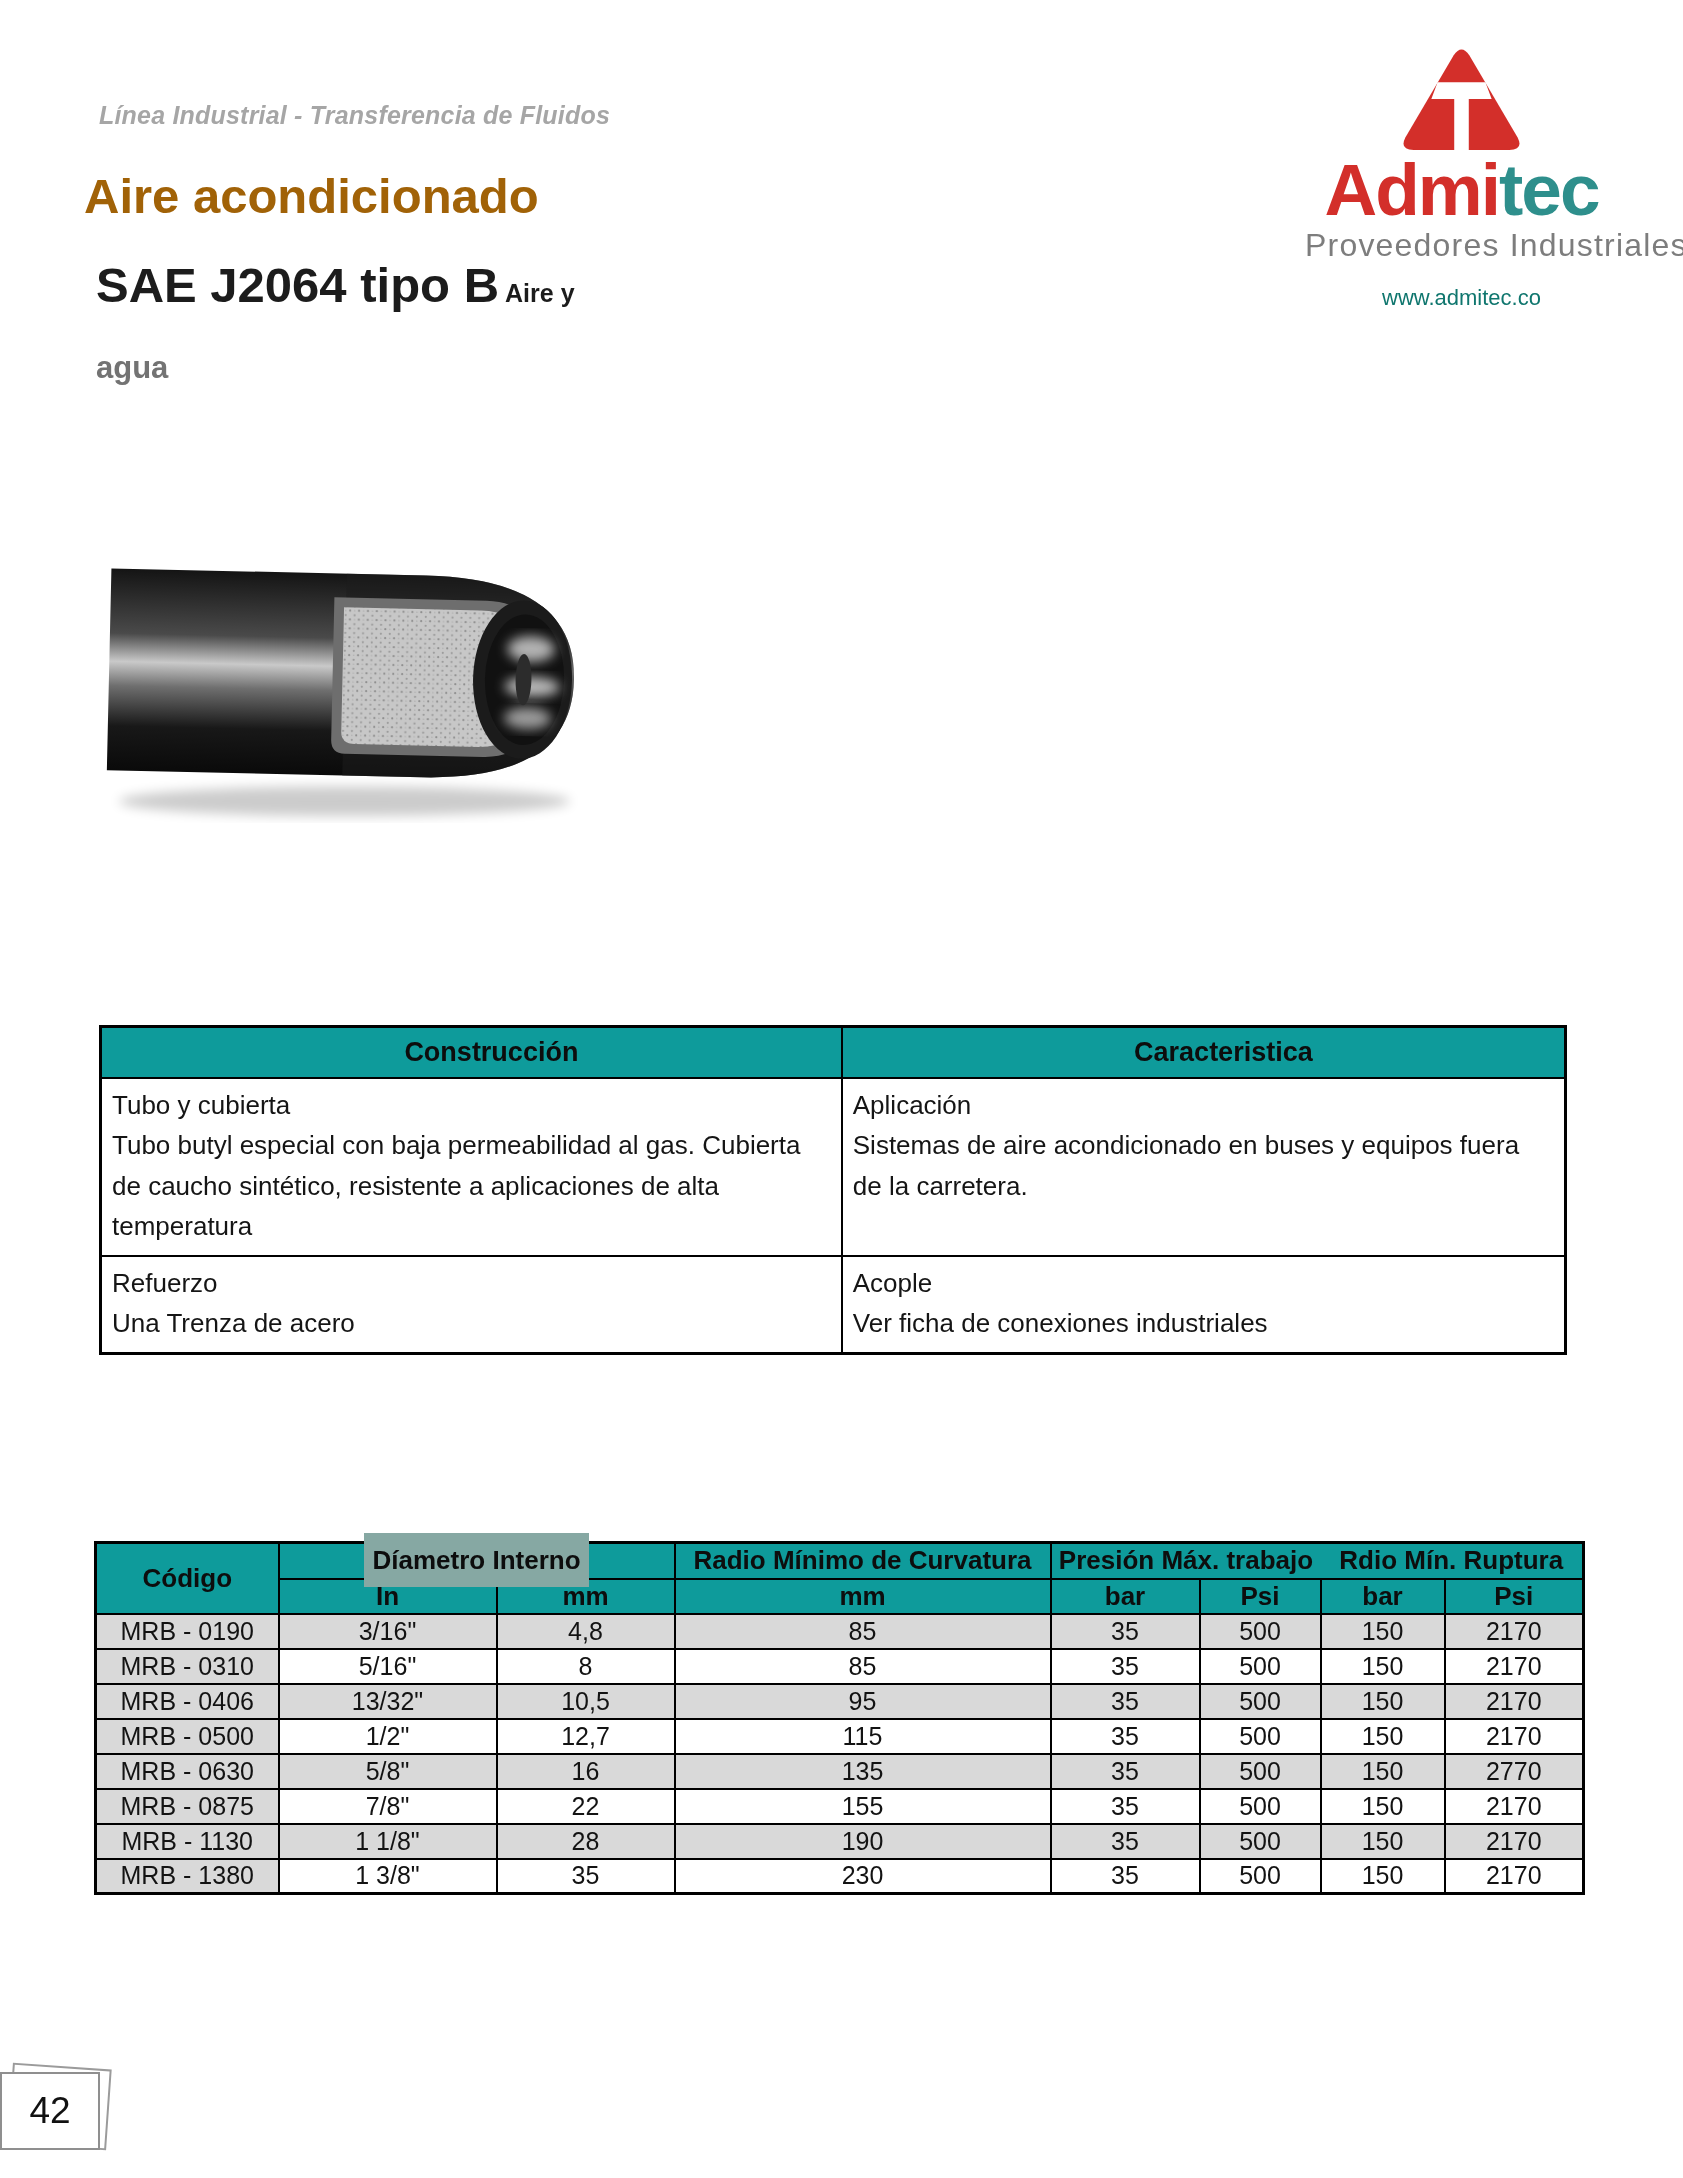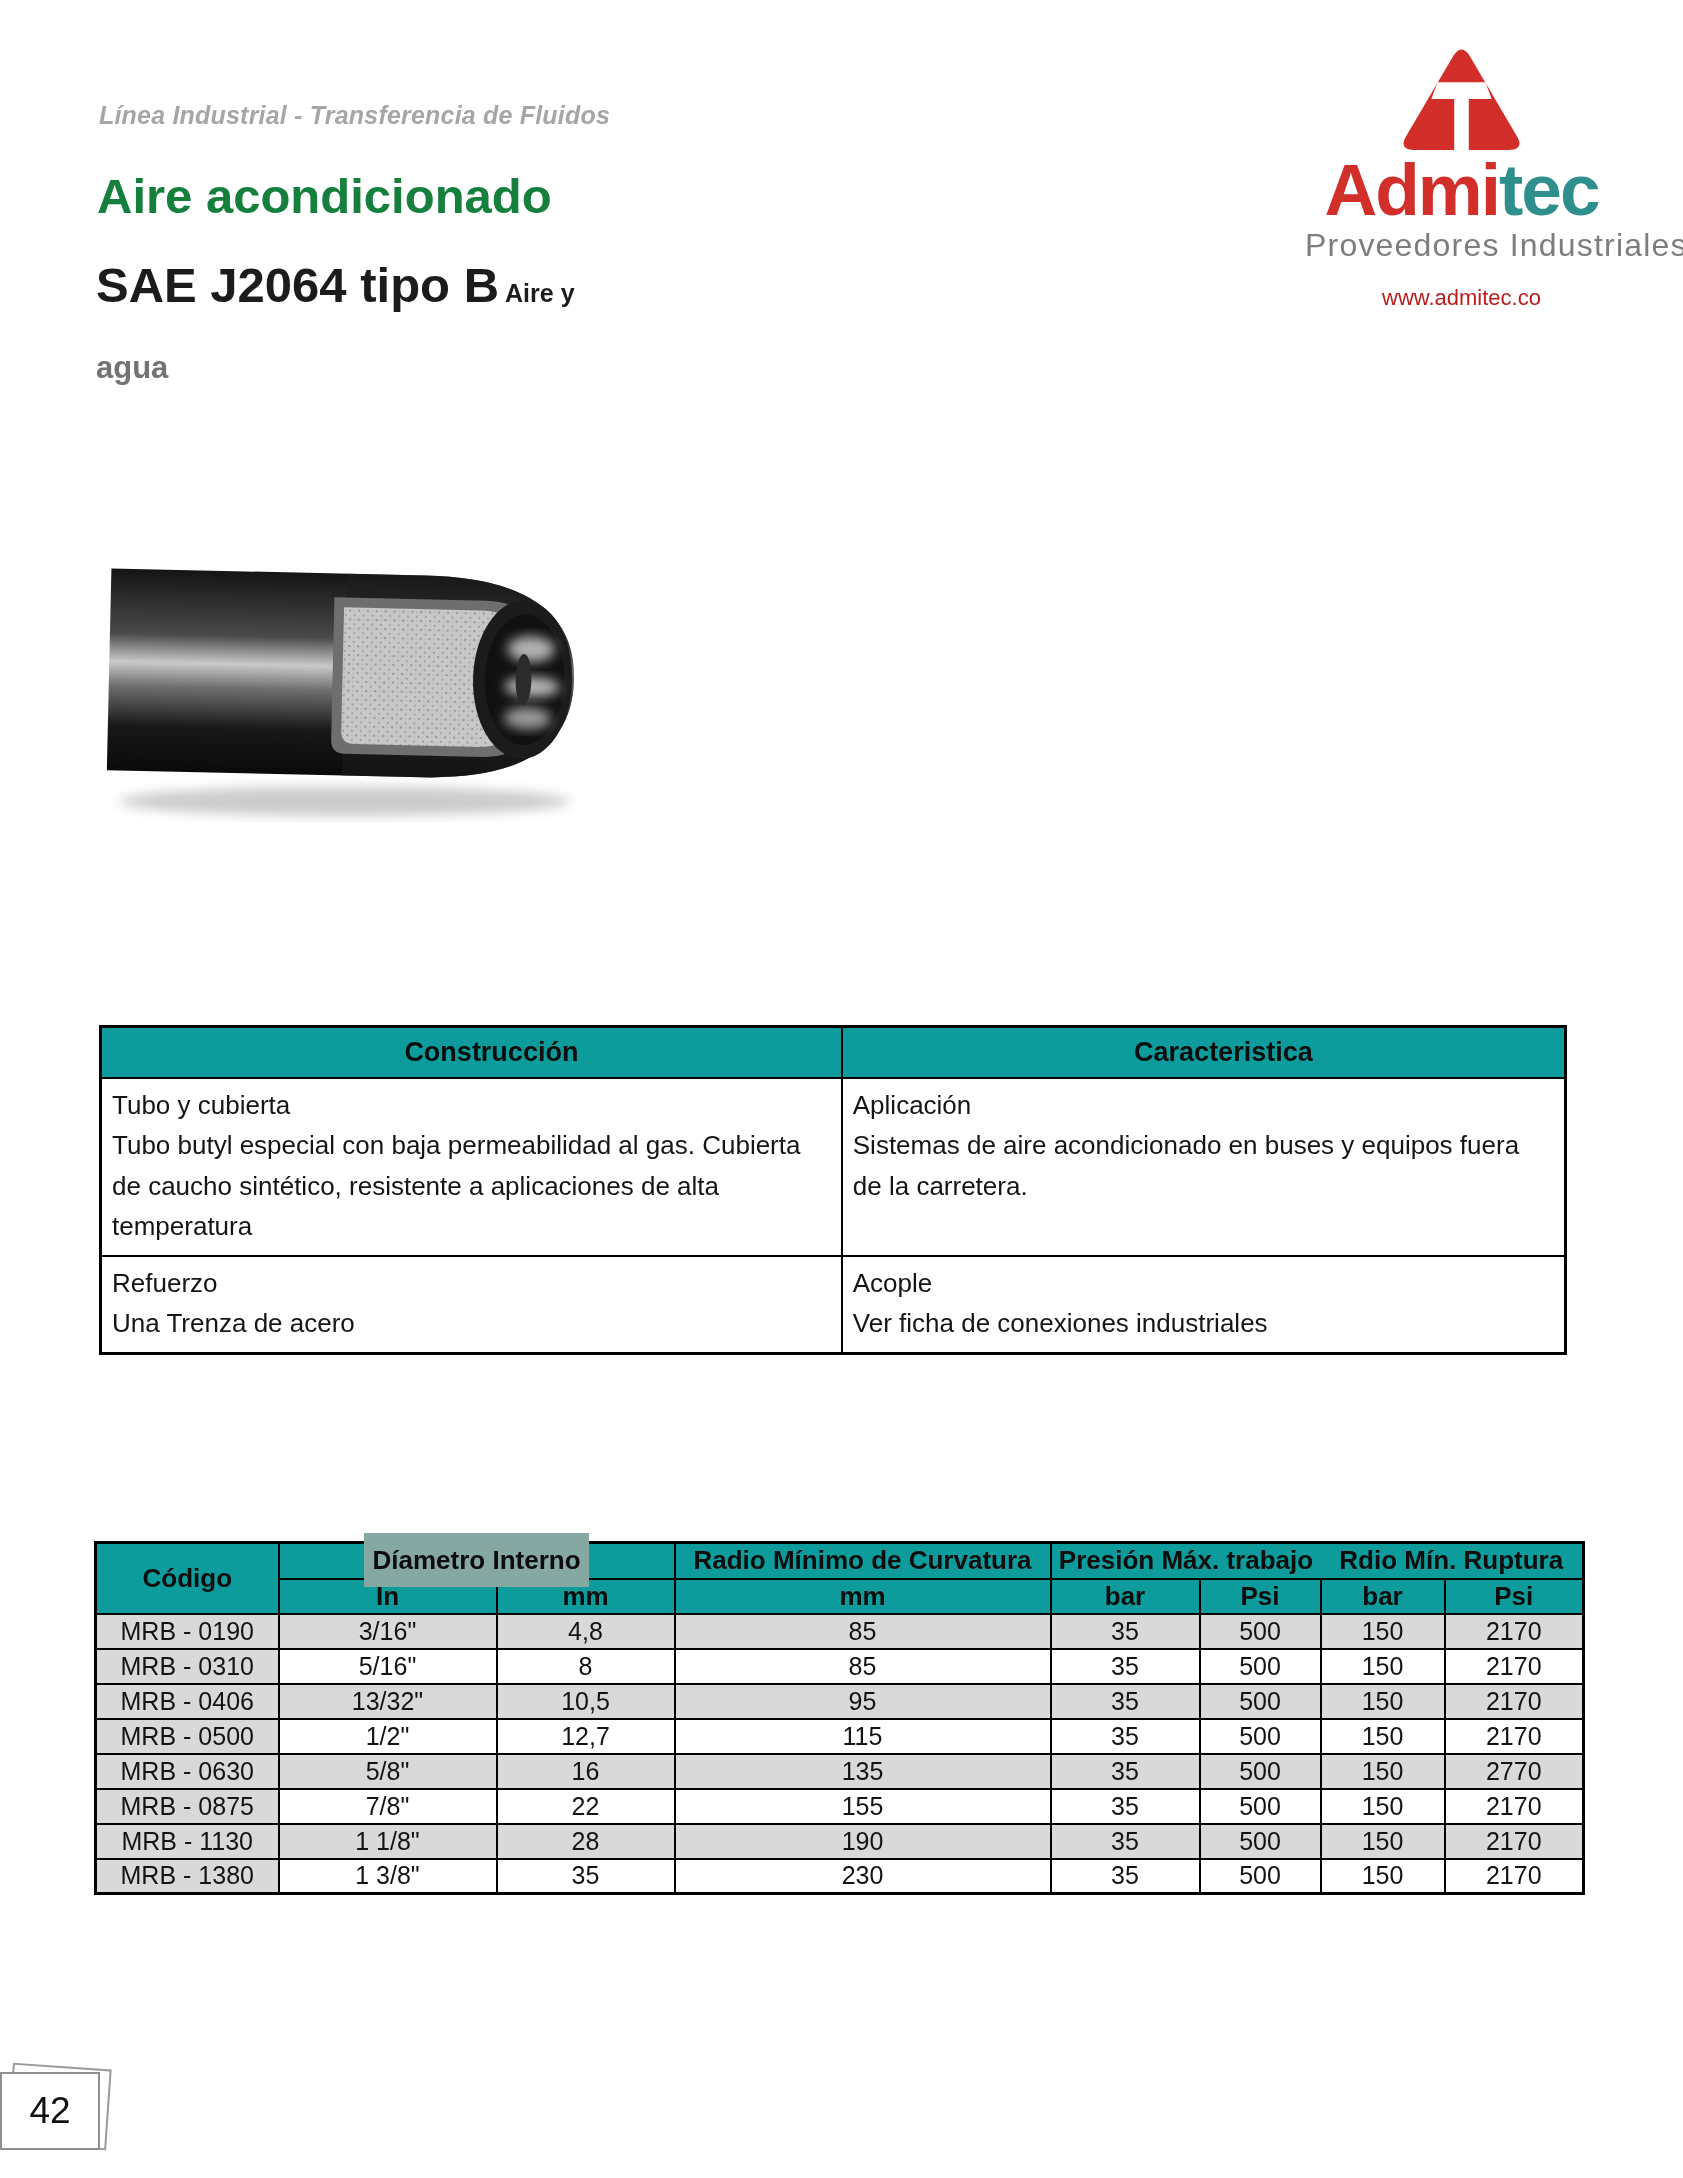--- a/index.html
+++ b/index.html
@@ -7,33 +7,33 @@
   .page {
     position:relative; width:1683px; height:2178px; background:#ffffff;
     font-family:"Liberation Sans","DejaVu Sans",sans-serif; color:#1d1d1d; overflow:hidden;
   }
 
   
   .eyebrow {
     position:absolute; left:99px; top:101px;
     font-size:25px; font-weight:bold; font-style:italic; color:#a6a6a6; letter-spacing:0.2px;
   }
-  .title-l1 { position:absolute; left:97px; top:168px; font-size:49px; font-weight:bold; color:#15803d; }
+  .title-l1 { position:absolute; left:84px; top:168px; font-size:49px; font-weight:bold; color:#a16207; }
   .title-l2 { position:absolute; left:96px; top:257px; font-size:49px; font-weight:bold; color:#1c1c1c; }
   .title-l2 .suffix { font-size:25px; }
   .title-l3 { position:absolute; left:96px; top:350px; font-size:31px; font-weight:bold; color:#737373; }
 
   
   .logo { position:absolute; left:1305px; top:48px; width:313px; text-align:center; }
   .logo-triangle { display:block; margin:0 auto; }
   .brand { font-size:73px; font-weight:bold; letter-spacing:-2px; line-height:1.0; margin-top:0; white-space:nowrap; }
   .brand-red  { color:#d32f2a; }
   .brand-teal { color:#2e8f8c; }
   .tagline { font-size:32px; color:#7d7d7d; letter-spacing:1.2px; margin-top:1px; white-space:nowrap; }
-  .website { font-size:22px; color:#b91c1c; margin-top:21px; }
+  .website { font-size:22px; color:#0f766e; margin-top:21px; }
 
   
   .hose-wrap { position:absolute; left:97px; top:546px; width:500px; height:277px; }
 
   
   .info-table {
     position:absolute; left:99px; top:1025px; width:1468px;
     border-collapse:collapse; table-layout:fixed;
   }
   .info-table, .info-table th, .info-table td { border:2px solid #000;padding-left:40px; }

